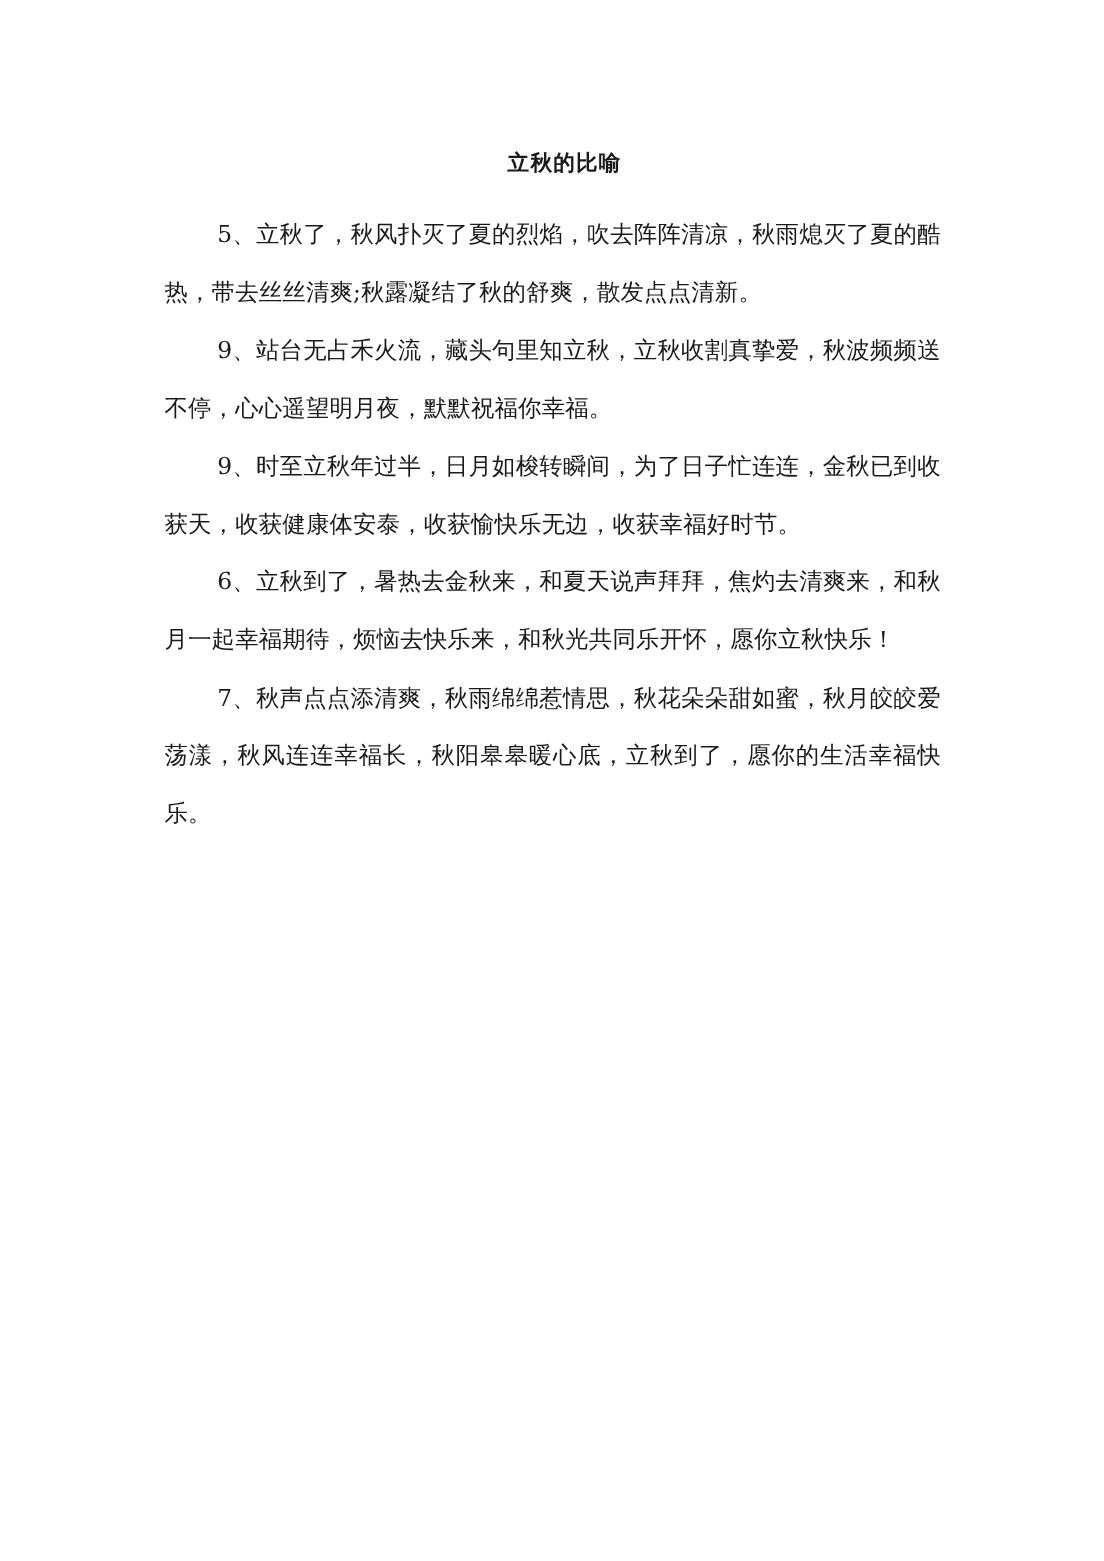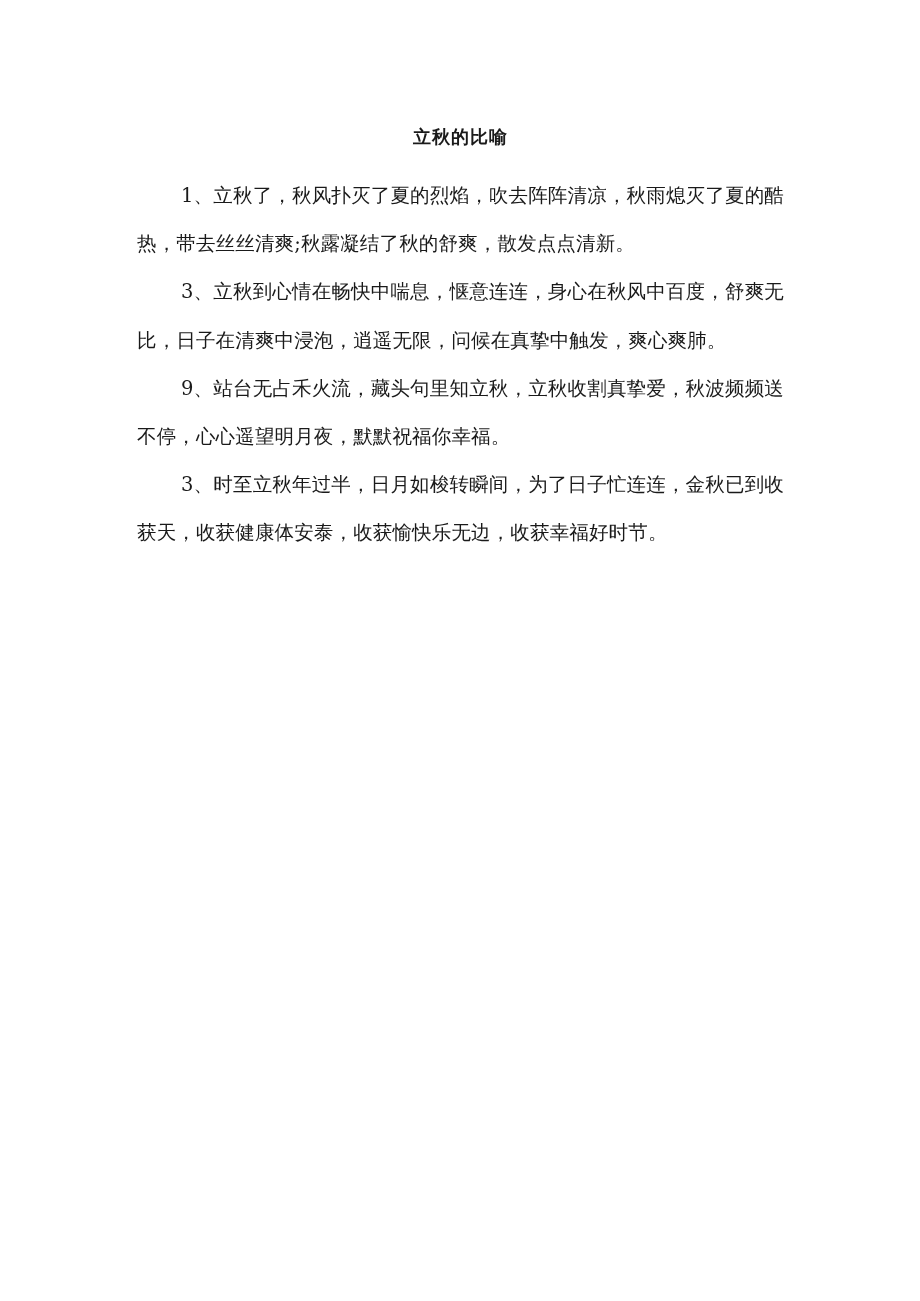--- a/index.html
+++ b/index.html
@@ -16,21 +16,21 @@
       color: #1a1a1a;
     }
     .page {
       position: absolute;
       left: 137px;
       top: 0;
       width: 647px;
     }
     .title {
       position: absolute;
-      left: 0;
+      left: 10px;
       top: 124px;
       width: 647px;
       text-align: center;
       font-family: "DejaVu Sans", "Liberation Sans", sans-serif;
       font-weight: bold;
       font-size: 18px;
       line-height: 26px;
       letter-spacing: 1px;
       margin: 0;
     }
@@ -49,18 +49,19 @@
       letter-spacing: 0.15px;
       word-break: break-all;
     }
   </style>
 </head>
 <body>
 
 <div class="page">
   <h1 class="title">立秋的比喻</h1>
   <div class="body">
-    <p class="para">1、立秋了，秋风扑灭了夏的烈焰，吹去阵阵清凉，秋雨熄灭了夏的酷热，带去丝丝清爽;秋露凝结了秋的舒爽，散发点点清新。</p>
-    <p class="para">3、立秋到心情在畅快中喘息，惬意连连，身心在秋风中百度，舒爽无比，日子在清爽中浸泡，逍遥无限，问候在真挚中触发，爽心爽肺。</p>
+    <p class="para">5、立秋了，秋风扑灭了夏的烈焰，吹去阵阵清凉，秋雨熄灭了夏的酷热，带去丝丝清爽;秋露凝结了秋的舒爽，散发点点清新。</p>
     <p class="para">9、站台无占禾火流，藏头句里知立秋，立秋收割真挚爱，秋波频频送不停，心心遥望明月夜，默默祝福你幸福。</p>
-    <p class="para">3、时至立秋年过半，日月如梭转瞬间，为了日子忙连连，金秋已到收获天，收获健康体安泰，收获愉快乐无边，收获幸福好时节。</p>
+    <p class="para">9、时至立秋年过半，日月如梭转瞬间，为了日子忙连连，金秋已到收获天，收获健康体安泰，收获愉快乐无边，收获幸福好时节。</p>
+    <p class="para">6、立秋到了，暑热去金秋来，和夏天说声拜拜，焦灼去清爽来，和秋月一起幸福期待，烦恼去快乐来，和秋光共同乐开怀，愿你立秋快乐！</p>
+    <p class="para">7、秋声点点添清爽，秋雨绵绵惹情思，秋花朵朵甜如蜜，秋月皎皎爱荡漾，秋风连连幸福长，秋阳皋皋暖心底，立秋到了，愿你的生活幸福快乐。</p>
   </div>
 </div>
 
 </body></html>

